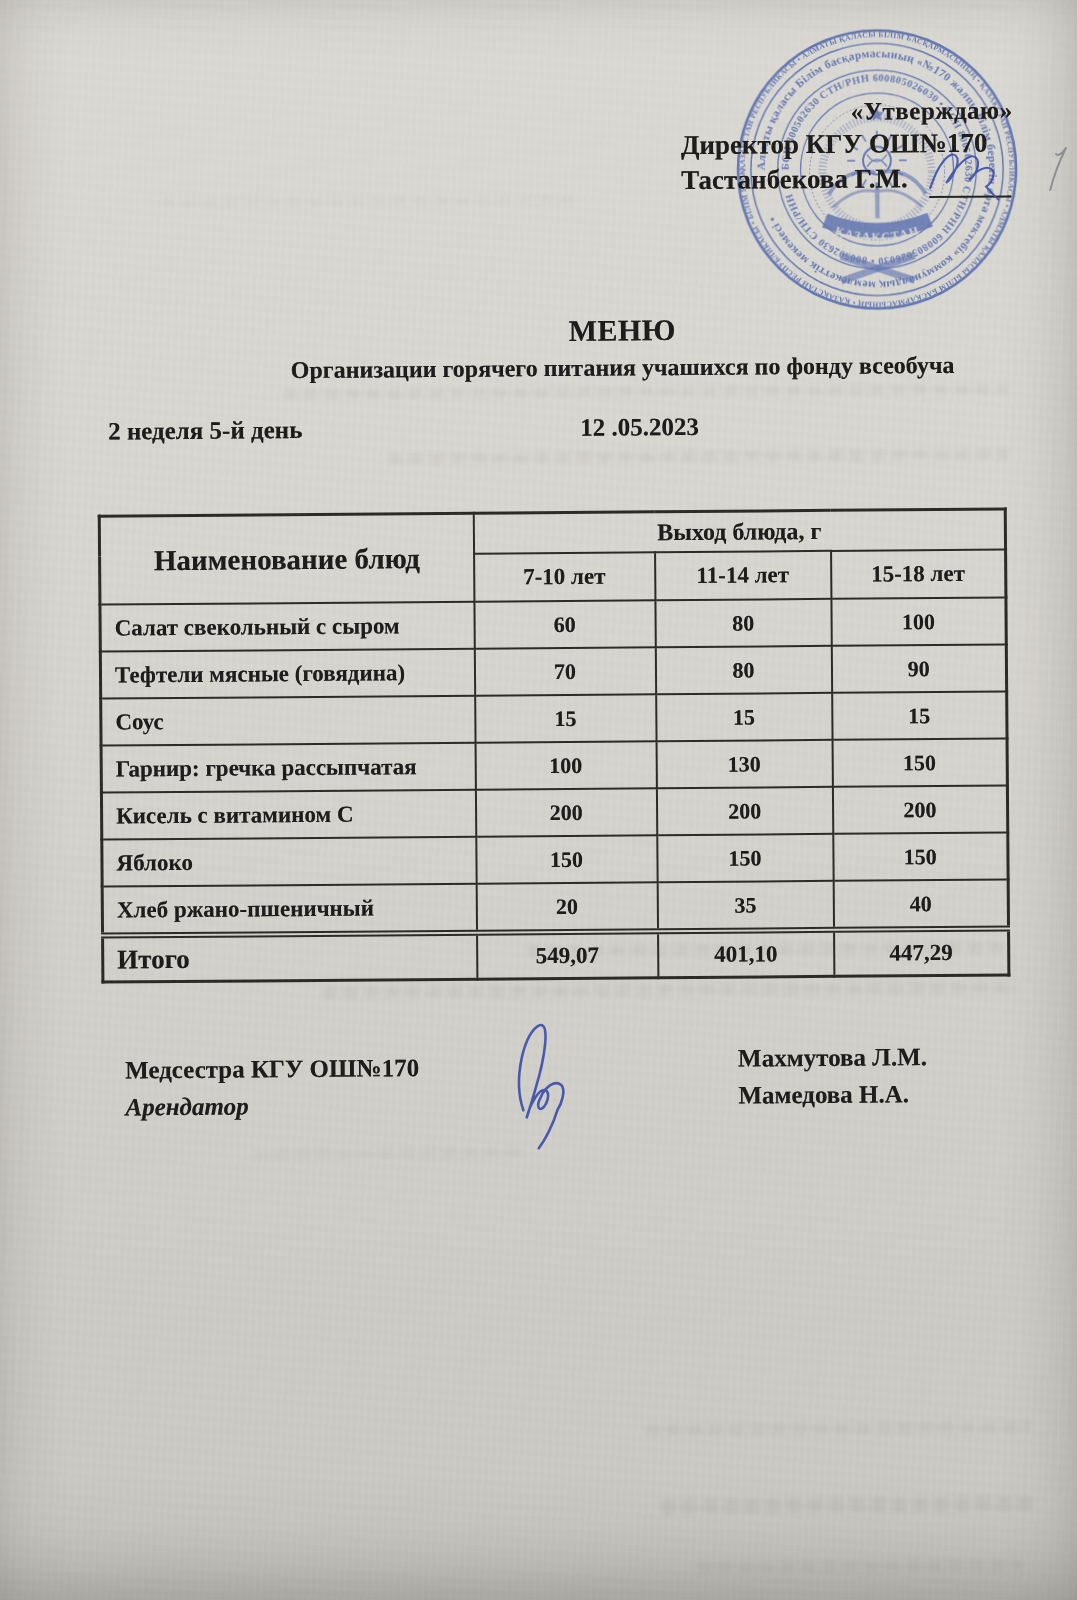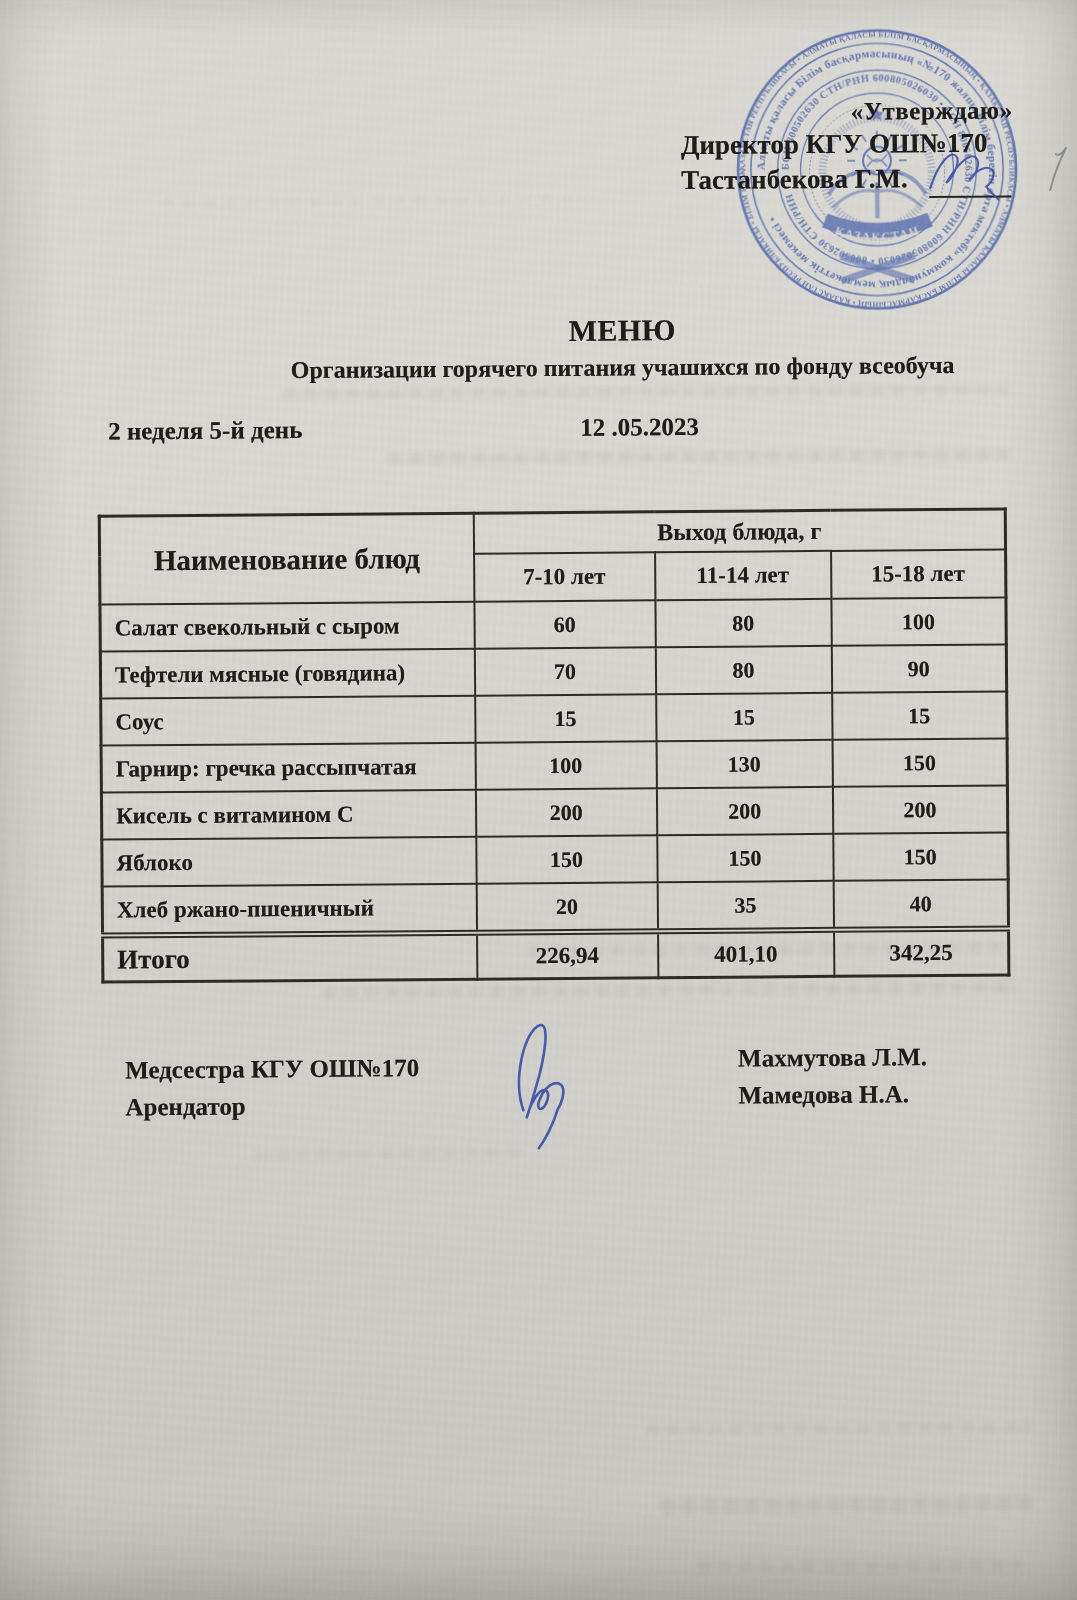--- a/index.html
+++ b/index.html
@@ -43,21 +43,21 @@
   #menu .dishhdr{font-size:29px;text-align:center;}
   #menu .grouphdr{font-size:24px;text-align:center;height:36px;}
   #menu .agehdr{font-size:23px;text-align:center;height:44px;}
   #menu .dname{font-size:23px;text-align:left;padding:0 6px 0 13px;height:43px;}
   #menu .dval{font-size:22px;text-align:center;height:43px;}
   #menu .trow td{border-top:6px double #2b2a26;height:40px;}
   #menu .tname{font-size:27px;text-align:left;padding-left:13px;}
   #menu .tval{font-size:23px;text-align:center;}
   
   #f-left1{position:absolute;left:122px;top:1053px;font-size:25px;z-index:3;white-space:nowrap;}
-  #f-left2{position:absolute;left:122px;top:1090px;font-size:25px;z-index:3;white-space:nowrap;}
+  #f-left2{position:absolute;left:122px;top:1090px;font-size:25px;z-index:3;white-space:nowrap;font-style:italic;}
   #f-right1{position:absolute;left:735px;top:1046px;font-size:25px;z-index:3;white-space:nowrap;}
   #f-right2{position:absolute;left:735px;top:1083px;font-size:25px;z-index:3;white-space:nowrap;}
   #foot-sig{position:absolute;left:482px;top:1010px;z-index:4;}
   
   .smudge{position:absolute;z-index:1;border-radius:3px;filter:blur(2.5px);opacity:.14;
     background:repeating-linear-gradient(90deg,rgba(118,116,106,.55) 0 13px,rgba(118,116,106,.12) 13px 21px);}
   #pen-mark{position:absolute;left:1048px;top:148px;z-index:3;opacity:.7;}
 </style>
 </head>
 <body>
@@ -198,23 +198,23 @@
         <td class="dval ink">150</td>
       </tr>
       <tr>
         <td class="dname ink">Хлеб ржано-пшеничный</td>
         <td class="dval ink">20</td>
         <td class="dval ink">35</td>
         <td class="dval ink">40</td>
       </tr>
       <tr class="trow">
         <td class="tname ink">Итого</td>
-        <td class="tval ink">226,94</td>
+        <td class="tval ink">549,07</td>
         <td class="tval ink">401,10</td>
-        <td class="tval ink">342,25</td>
+        <td class="tval ink">447,29</td>
       </tr>
     </tbody>
   </table>
 
   <div id="f-left1" class="ink">Медсестра КГУ ОШ№170</div>
   <div id="f-left2" class="ink">Арендатор</div>
   <div id="f-right1" class="ink">Махмутова Л.М.</div>
   <div id="f-right2" class="ink">Мамедова Н.А.</div>
 
   <svg id="foot-sig" width="125" height="142" viewBox="0 0 125 142">

